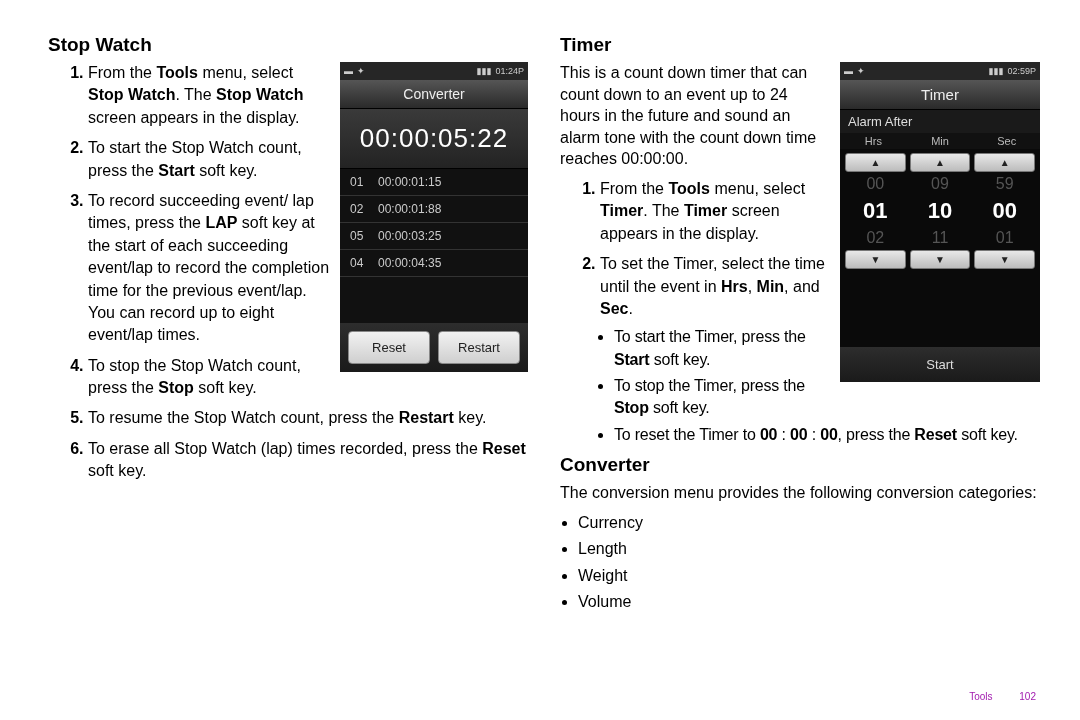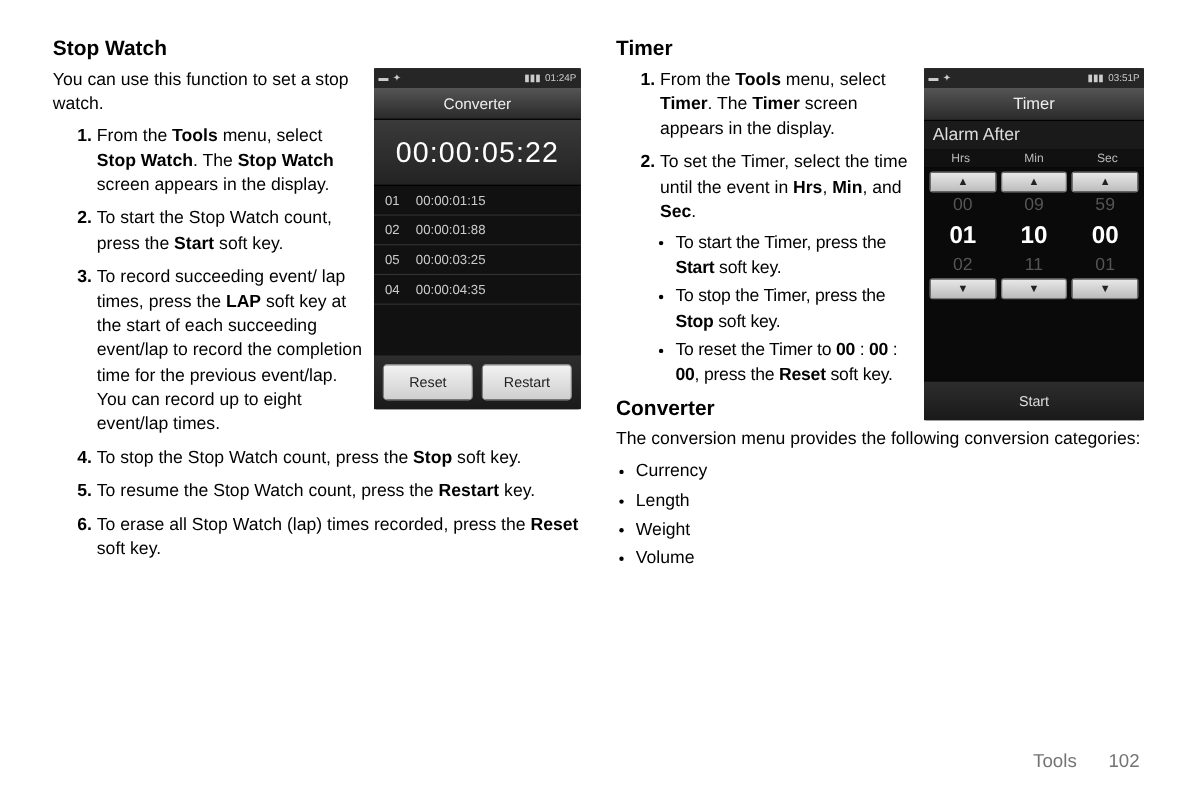--- a/index.html
+++ b/index.html
@@ -144,21 +144,21 @@
     background: linear-gradient(#555,#2a2a2a);
     text-align: center;
     font-size: 15px;
     padding: 6px 0;
     color: #eee;
     border-bottom: 1px solid #000;
   }
   .tm-sub {
     background: #1a1a1a;
     color: #ddd;
-    font-size: 16px;
+    font-size: 13px;
     padding: 4px 8px;
   }
   .tm-labels {
     display: flex;
     background: #111;
     color: #bbb;
     font-size: 11px;
   }
   .tm-labels div { flex:1; text-align:center; padding: 2px 0; }
   .tm-picker {
@@ -200,22 +200,22 @@
     background: linear-gradient(#2d2d2d,#1a1a1a);
     color: #ddd;
     text-align: center;
     font-size: 13px;
     padding: 10px 0;
   }
   .footer {
     position: absolute;
     bottom: 18px;
     right: 44px;
-    font-size: 17px;
-    color: #737373;
+    font-size: 10px;
+    color: #a21caf;
   }
   .footer .pn { margin-left: 24px; }
   .condensed { font-stretch: condensed; letter-spacing: -0.2px; }
 </style>
 </head>
 <body>
 
 <div class="page">
 
   <div class="col">
@@ -252,21 +252,20 @@
               <span class="n">04</span>
               <span>00:00:04:35</span>
             </div>
         </div>
         <div class="sw-buttons">
           <div class="sw-btn">Reset</div>
           <div class="sw-btn">Restart</div>
         </div>
       </div>
 
-      <p class="intro">You can use this function to set a stop watch.</p>
       <ol>
         <li><span>From the </span><span class="b">Tools</span><span> menu, select </span><span class="b">Stop Watch</span><span>. The </span><span class="b">Stop Watch</span><span> screen appears in the display.</span></li>
         <li><span>To start the Stop Watch count, press the </span><span class="b">Start</span><span> soft key.</span></li>
         <li><span>To record succeeding event/ lap times, press the </span><span class="b">LAP</span><span> soft key at the start of each succeeding event/lap to record the completion time for the previous event/lap. You can record up to eight event/lap times.</span></li>
         <li><span>To stop the Stop Watch count, press the </span><span class="b">Stop</span><span> soft key.</span></li>
         <li><span>To resume the Stop Watch count, press the </span><span class="b">Restart</span><span> key.</span></li>
         <li><span>To erase all Stop Watch (lap) times recorded, press the </span><span class="b">Reset</span><span> soft key.</span></li>
       </ol>
     </div>
   </div>
@@ -276,21 +275,21 @@
     <div class="float-wrap">
 
       <div class="phone-fig phone-tm">
         <div class="statusbar">
           <div class="left">
               <span>▬</span>
               <span>✦</span>
             </div>
           <div class="right">
               <span>▮▮▮</span>
-              <span>03:51P</span>
+              <span>02:59P</span>
             </div>
         </div>
         <div class="tm-title">Timer</div>
         <div class="tm-sub">Alarm After</div>
         <div class="tm-labels">
           <div>Hrs</div>
           <div>Min</div>
           <div>Sec</div>
         </div>
         <div class="tm-picker">
@@ -312,20 +311,21 @@
             <div class="tm-arrow">▲</div>
             <div class="tm-val">59</div>
             <div class="tm-val sel">00</div>
             <div class="tm-val">01</div>
             <div class="tm-arrow">▼</div>
           </div>
         </div>
         <div class="tm-start">Start</div>
       </div>
 
+      <p class="intro">This is a count down timer that can count down to an event up to 24 hours in the future and sound an alarm tone with the count down time reaches 00:00:00.</p>
       <ol>
         <li><span>From the </span><span class="b">Tools</span><span> menu, select </span><span class="b">Timer</span><span>. The </span><span class="b">Timer</span><span> screen appears in the display.</span></li>
         <li><span>To set the Timer, select the time until the event in </span><span class="b">Hrs</span><span>, </span><span class="b">Min</span><span>, and </span><span class="b">Sec</span><span>.</span>
           <ul class="bullets inner condensed">
             <li><span>To start the Timer, press the </span><span class="b">Start</span><span> soft key.</span></li>
             <li><span>To stop the Timer, press the </span><span class="b">Stop</span><span> soft key.</span></li>
             <li><span>To reset the Timer to </span><span class="b">00</span><span> : </span><span class="b">00</span><span> : </span><span class="b">00</span><span>, press the </span><span class="b">Reset</span><span> soft key.</span></li>
           </ul>
         </li>
       </ol>

